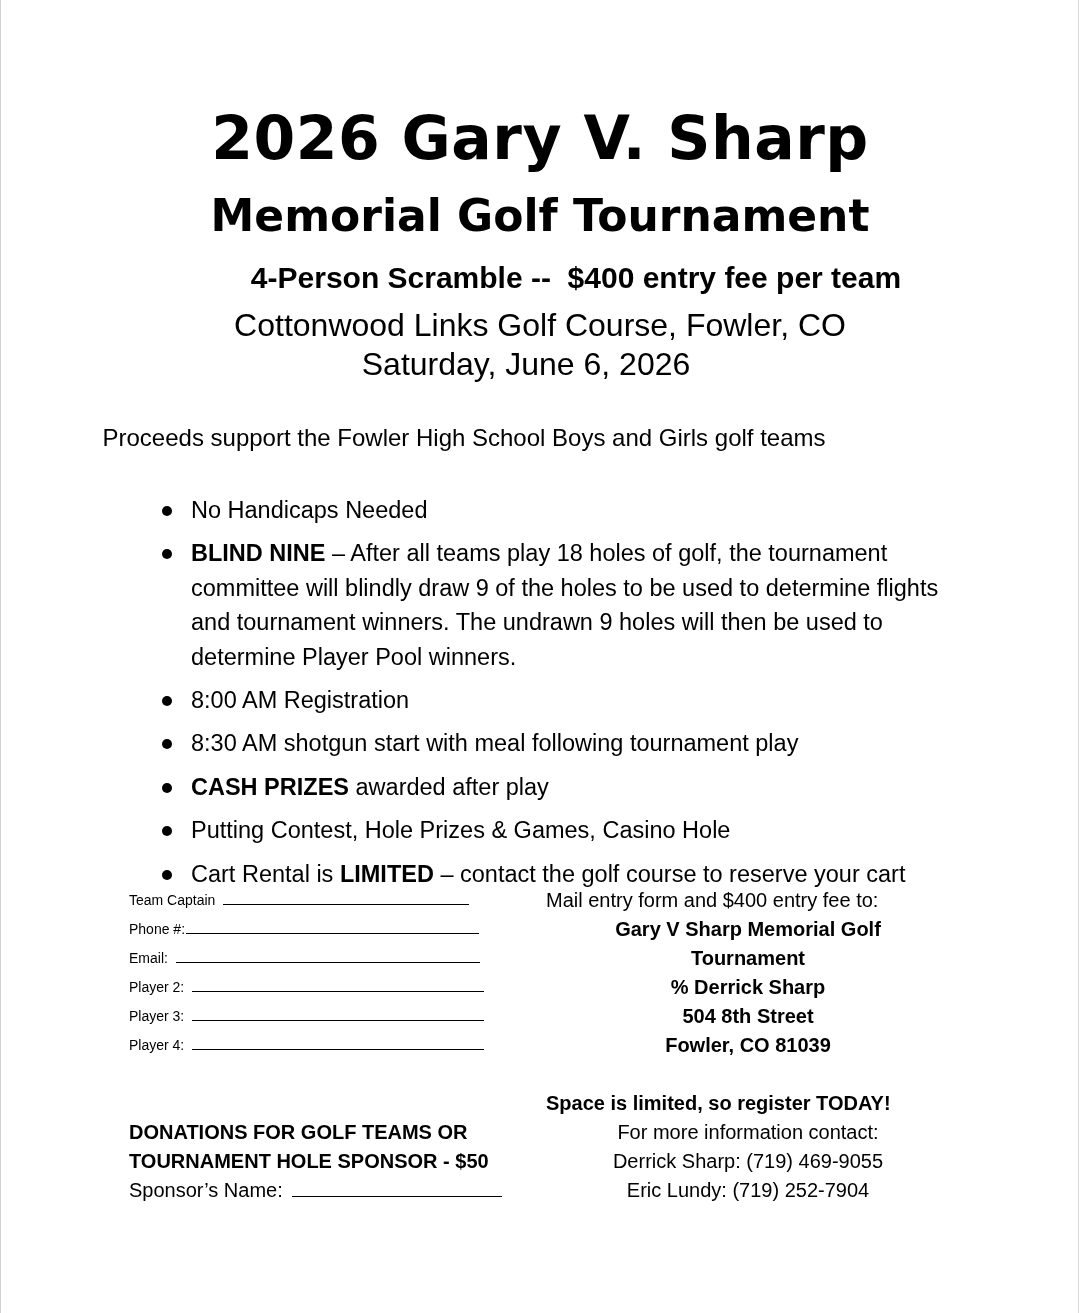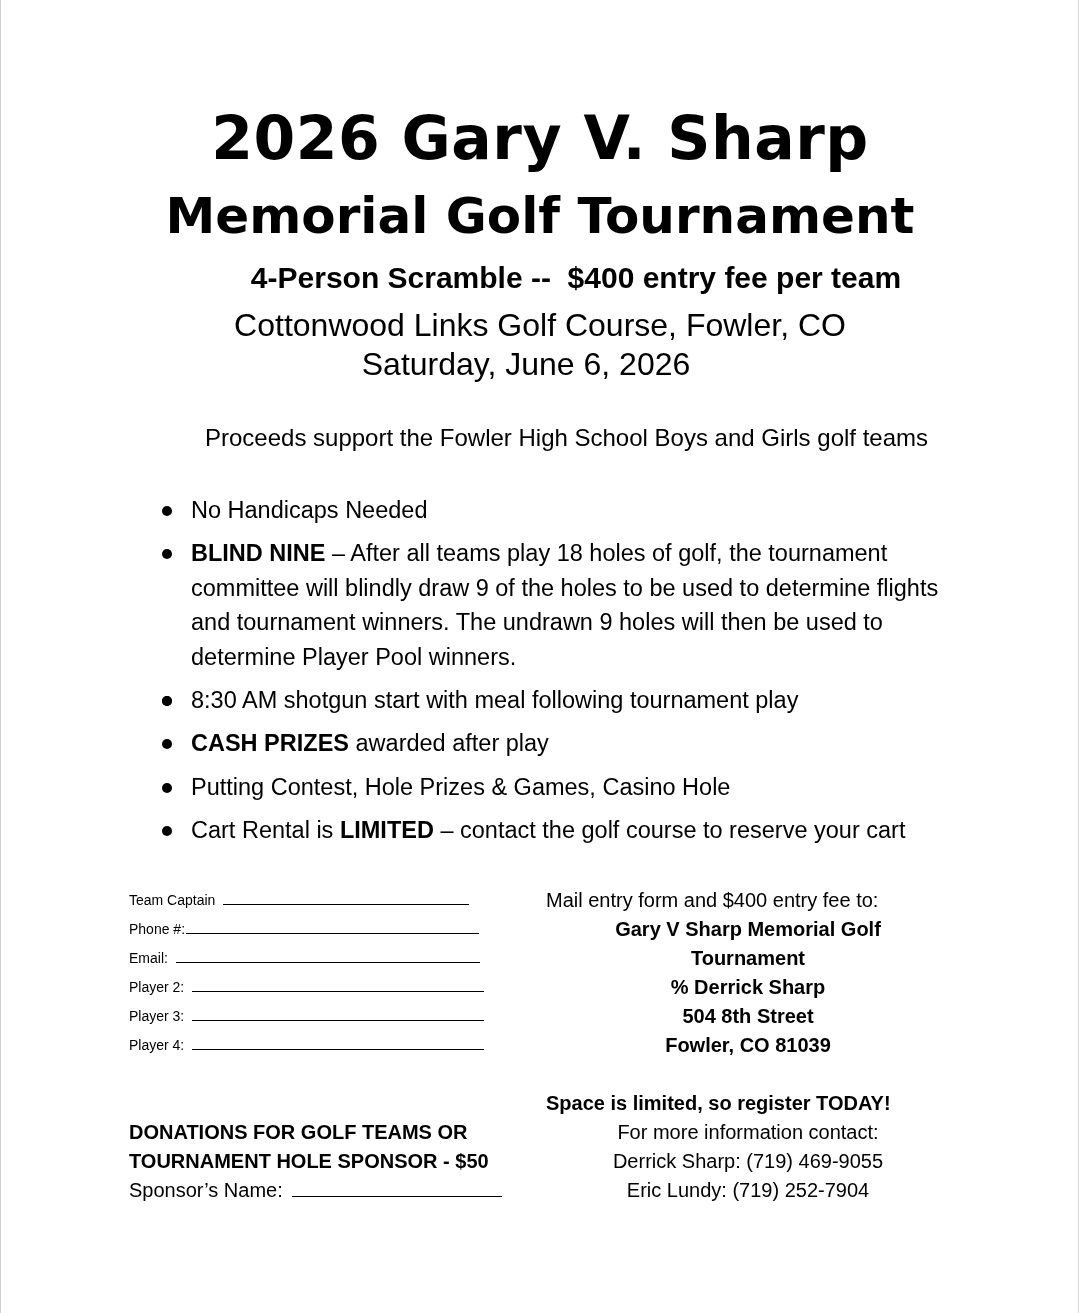--- a/index.html
+++ b/index.html
@@ -10,36 +10,36 @@
     .page-border-left { position: absolute; left: 0; top: 0; width: 1px; height: 1313px; background: #d0d0d0; }
     .page-border-right { position: absolute; right: 1px; top: 0; width: 1px; height: 1313px; background: #d8d8d8; }
 
     .title1 {
       position: absolute; left: 0; width: 1080px; top: 98px; text-align: center;
       font-family: "DejaVu Sans", sans-serif; font-weight: bold; font-size: 60px; line-height: 80px;
       letter-spacing: 0.5px;
     }
     .title2 {
       position: absolute; left: 0; width: 1080px; top: 178px; text-align: center;
-      font-family: "DejaVu Sans", sans-serif; font-weight: bold; font-size: 50px; line-height: 76px;
+      font-family: "DejaVu Sans", sans-serif; font-weight: bold; font-size: 44px; line-height: 76px;
     }
     .subtitle {
       position: absolute; left: 0; width: 1080px; top: 258px; text-align: center;
       font-weight: bold; font-size: 30px; line-height: 40px; white-space: pre; margin-left: 36px;
     }
     .venue {
       position: absolute; left: 0; width: 1080px; top: 305px; text-align: center;
       font-size: 32px; line-height: 40px;
     }
     .date {
       position: absolute; left: 0; width: 1052px; top: 344px; text-align: center;
       font-size: 32px; line-height: 40px;
     }
     .proceeds {
-      position: absolute; left: 0; width: 928px; top: 422px; text-align: right;
+      position: absolute; left: 0; width: 928px; top: 422px; text-align: center;
       font-size: 24px; line-height: 32px;
     }
     .bullets {
       position: absolute; left: 160px; top: 484px; width: 800px;
       margin: 0; padding: 0; list-style: none;
       font-size: 23.5px; line-height: 34.4px;
     }
     .bullets li { position: relative; padding-left: 31px; margin-top: 9px; }
     .bullets li .dot {
       position: absolute; left: 2px; top: 13px; width: 10px; height: 10px; border-radius: 50%; background: #000;
@@ -92,20 +92,21 @@
   <li>
     <span class="dot"></span>
     <span>No Handicaps Needed</span>
   </li>
   <li>
     <span class="dot"></span>
     <b>BLIND NINE</b><span> – After all teams play 18 holes of golf, the tournament committee will blindly draw 9 of the holes to be used to determine flights and tournament winners.  The undrawn 9 holes will then be used to determine Player Pool winners.</span>
   </li>
   <li>
     <span class="dot"></span>
+    <span>8:00 AM Registration</span>
   </li>
   <li>
     <span class="dot"></span>
     <span>8:30 AM shotgun start with meal following tournament play</span>
   </li>
   <li>
     <span class="dot"></span>
     <b>CASH PRIZES</b><span> awarded after play</span>
   </li>
   <li>

